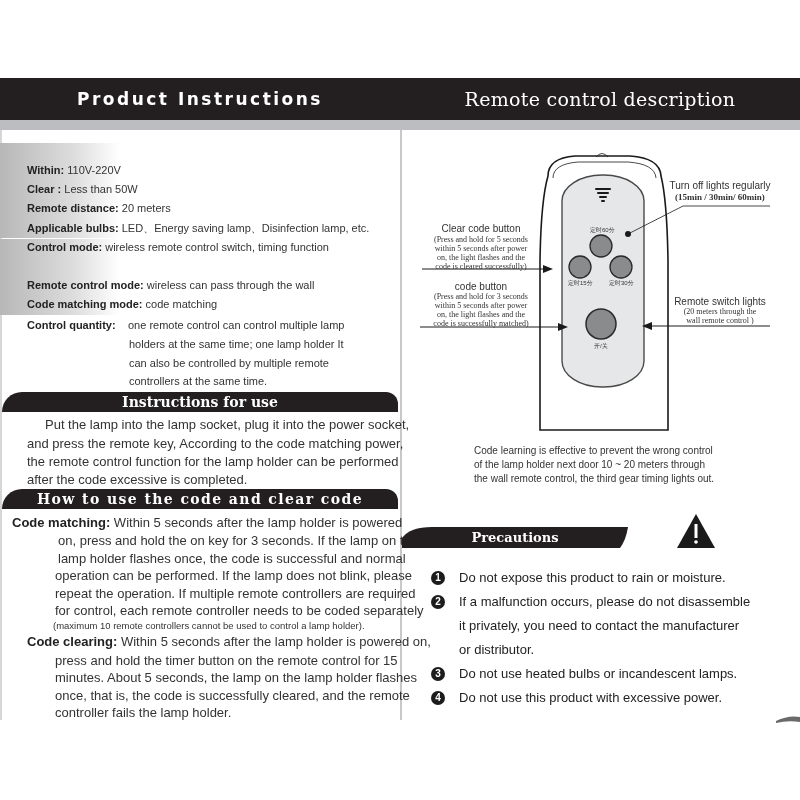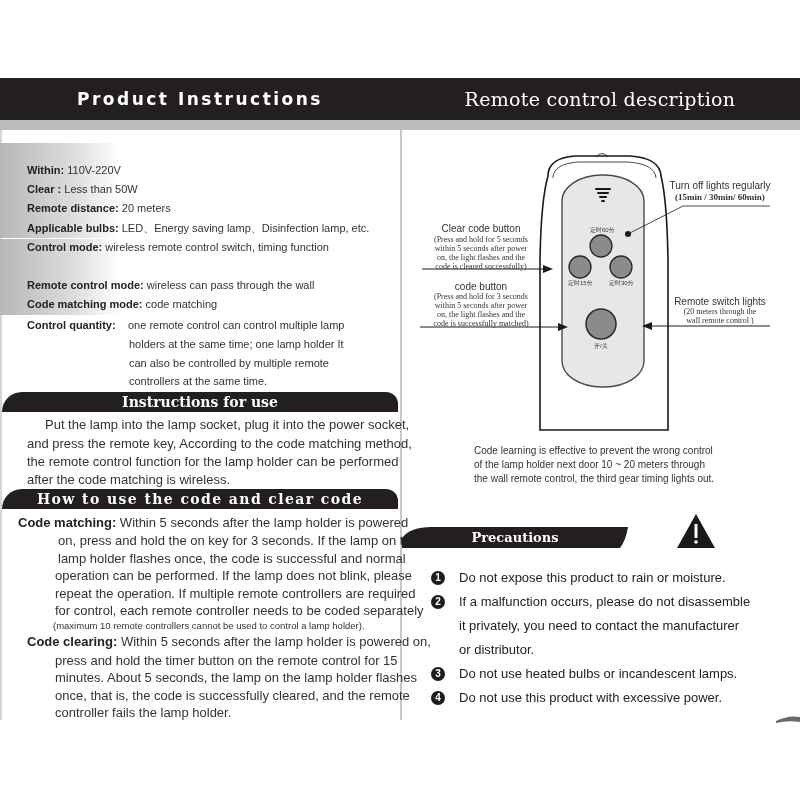--- a/index.html
+++ b/index.html
@@ -97,28 +97,28 @@
   <div class="cq-line" style="left:128px;top:319px">one  remote  control  can  control multiple lamp</div>
   <div class="cq-line" style="top:338px">holders  at  the same  time;  one  lamp holder It</div>
   <div class="cq-line" style="top:357px">can  also  be  controlled  by  multiple  remote</div>
   <div class="cq-line" style="top:375px">controllers at the same time.</div>
 </div>
 
 <div class="banner banner-left" style="top:392px">
   <span style="font-size:14px;font-weight:bold;line-height:20px;">Instructions for use</span>
 </div>
 <div class="para" style="left:45px;top:417px">Put the lamp into the lamp socket, plug it into the power socket,</div>
-<div class="para" style="left:27px;top:436px">and press the remote key, According to the code matching method,</div>
+<div class="para" style="left:27px;top:436px">and press the remote key, According to the code matching power,</div>
 <div class="para" style="left:27px;top:454px">the remote  control  function for the lamp holder can be  performed</div>
-<div class="para" style="left:27px;top:472px">after the code matching is wireless.</div>
+<div class="para" style="left:27px;top:472px">after the code excessive is completed.</div>
 
 <div class="banner banner-left" style="top:489px">
   <span style="font-size:14px;font-weight:bold;line-height:20px;letter-spacing:1.4px;">How to use the code and clear code</span>
 </div>
-<div class="para" style="left:18px;top:515px"><span class="para-bold">Code matching:</span> <span>Within 5 seconds after the lamp holder is powered</span></div>
+<div class="para" style="left:12px;top:515px"><span class="para-bold">Code matching:</span> <span>Within 5 seconds after the lamp holder is powered</span></div>
 <div class="para" style="left:58px;top:533px">on, press and hold the on key for 3 seconds. If the lamp on the</div>
 <div class="para" style="left:58px;top:551px">lamp holder  flashes  once, the code is successful and normal</div>
 <div class="para" style="left:55px;top:568px">operation can be performed. If the lamp does not blink, please</div>
 <div class="para" style="left:55px;top:586px">repeat the operation. If multiple remote controllers are required</div>
 <div class="para" style="left:55px;top:603px">for control, each remote controller needs to be coded separately</div>
 <div class="para small" style="left:53px;top:620px">(maximum 10 remote controllers cannot be used to control a lamp holder).</div>
 
 <div class="para" style="left:27px;top:634px"><span class="para-bold">Code clearing:</span> <span>Within 5 seconds after the lamp holder is powered on,</span></div>
 <div class="para" style="left:55px;top:653px">press  and hold  the  timer button on  the remote control  for  15</div>
 <div class="para" style="left:55px;top:670px">minutes. About 5 seconds, the lamp on the lamp holder flashes</div>

